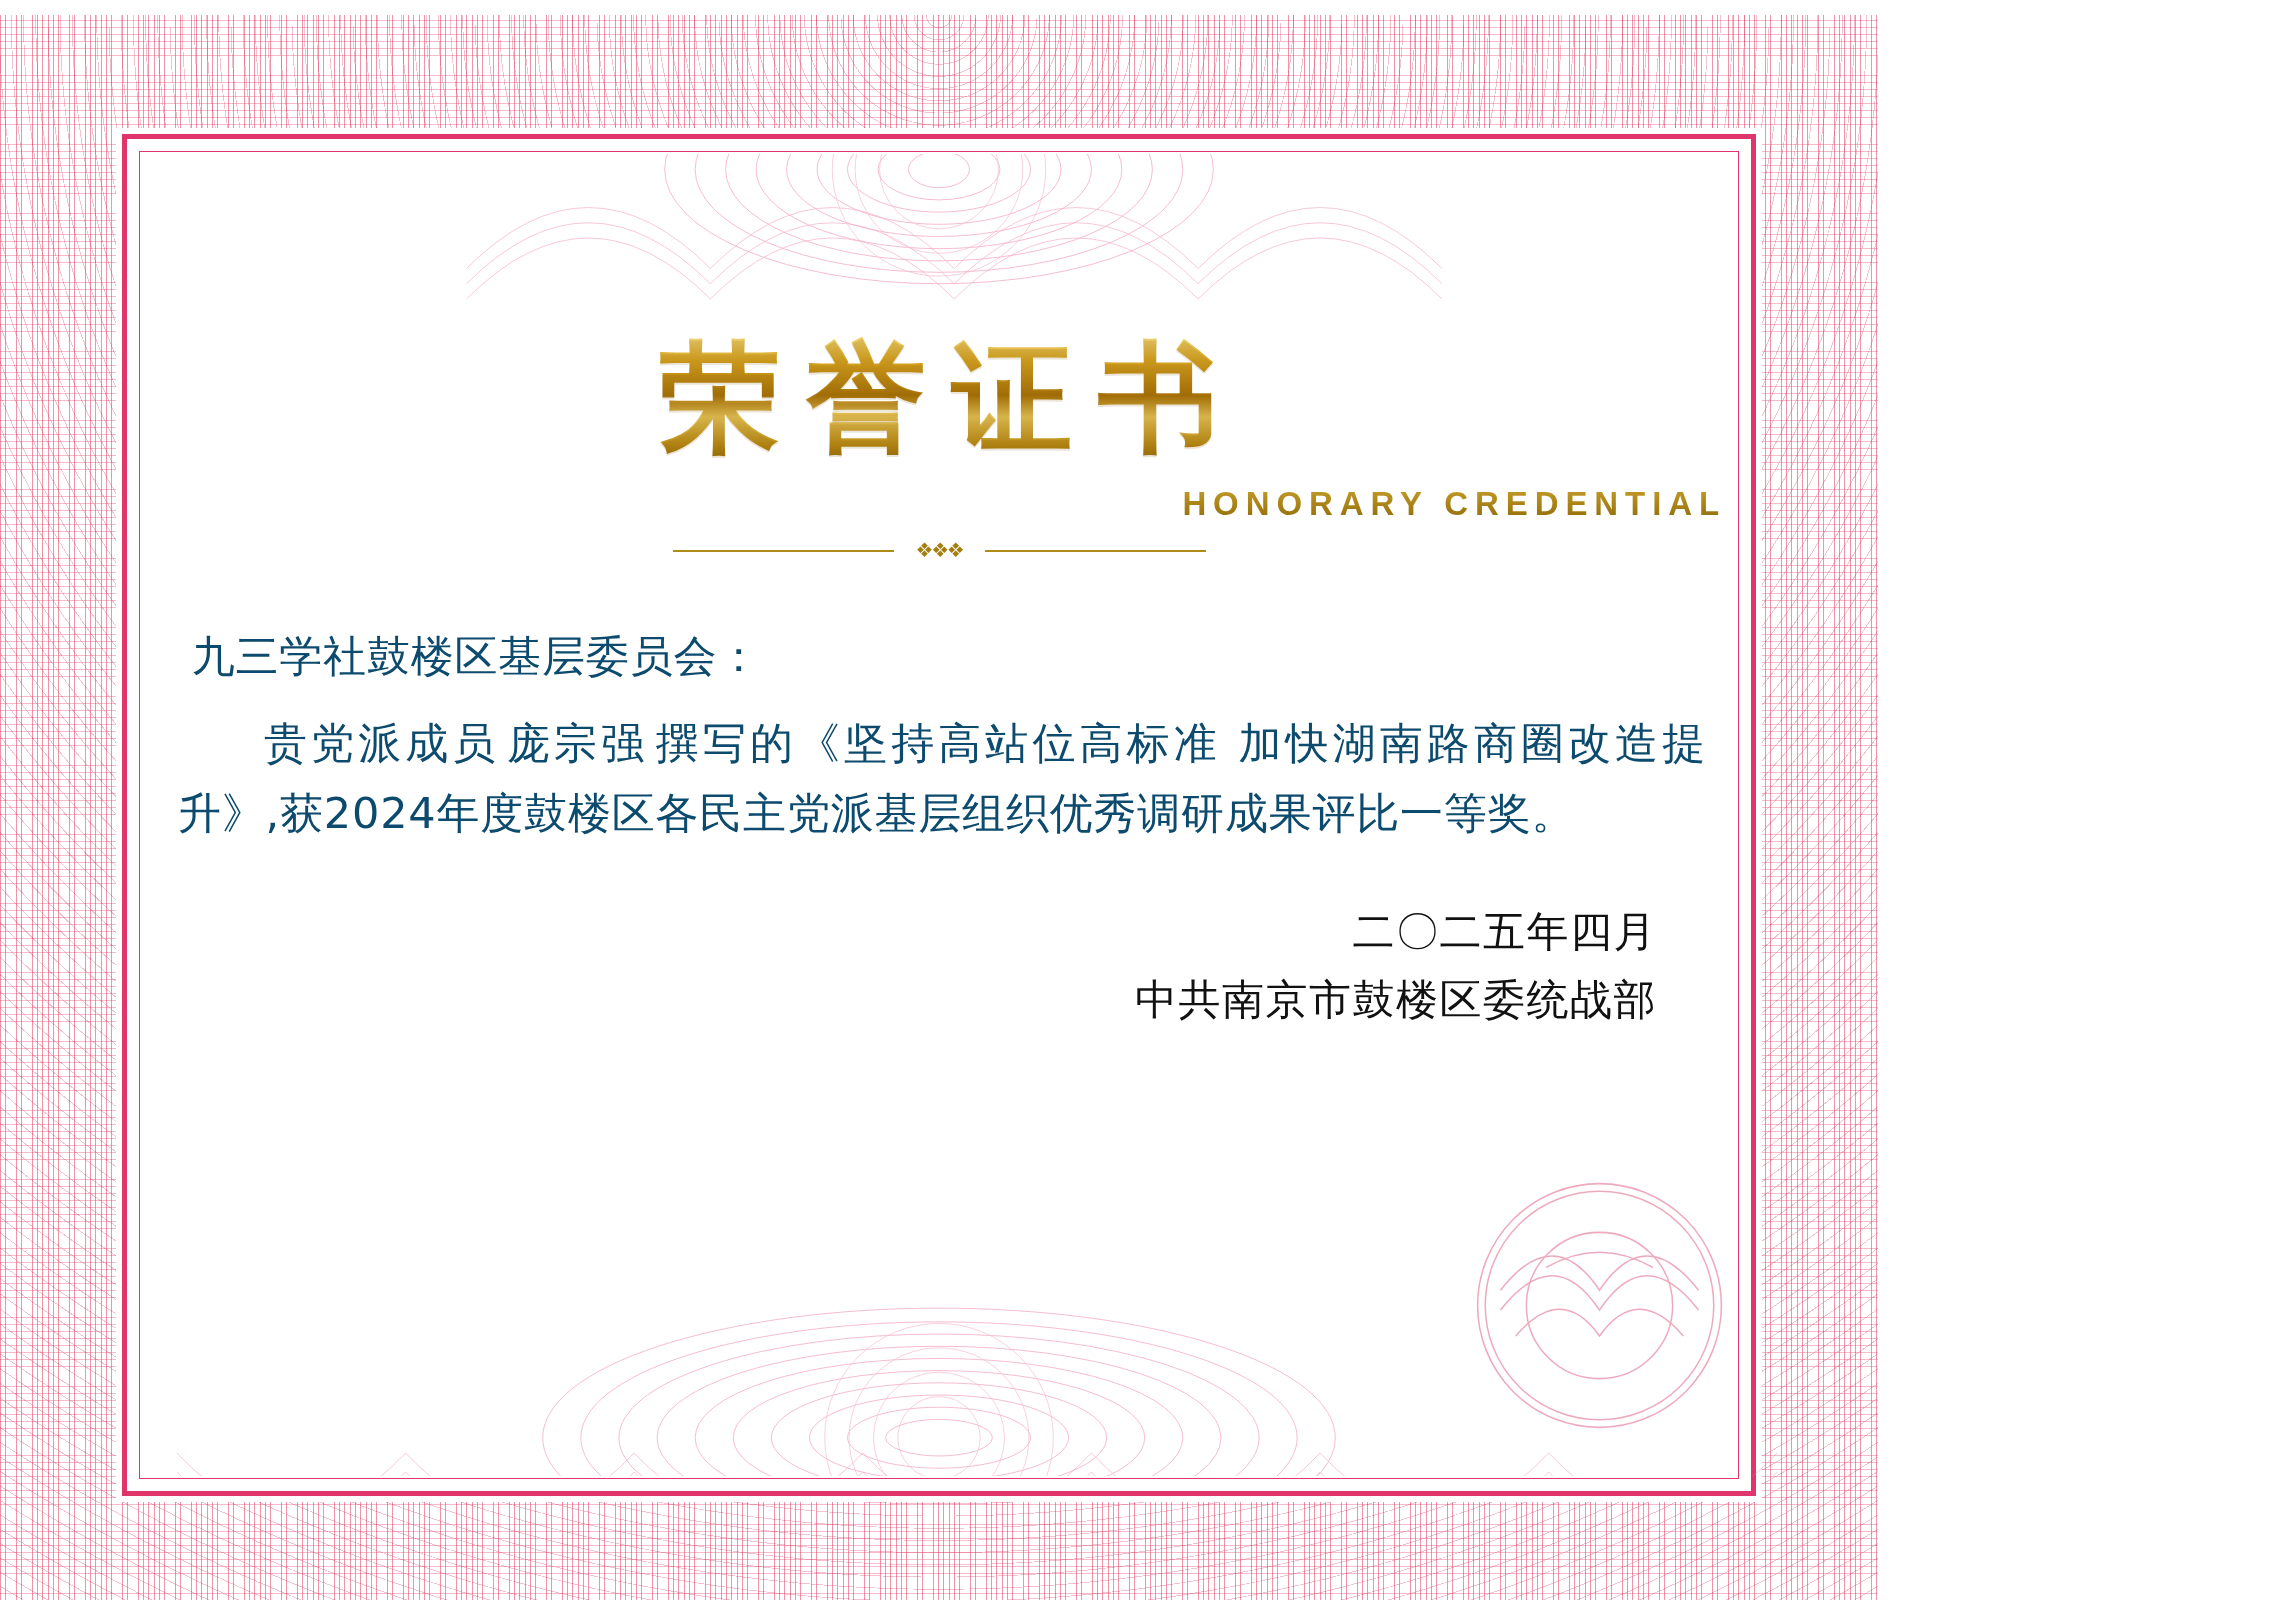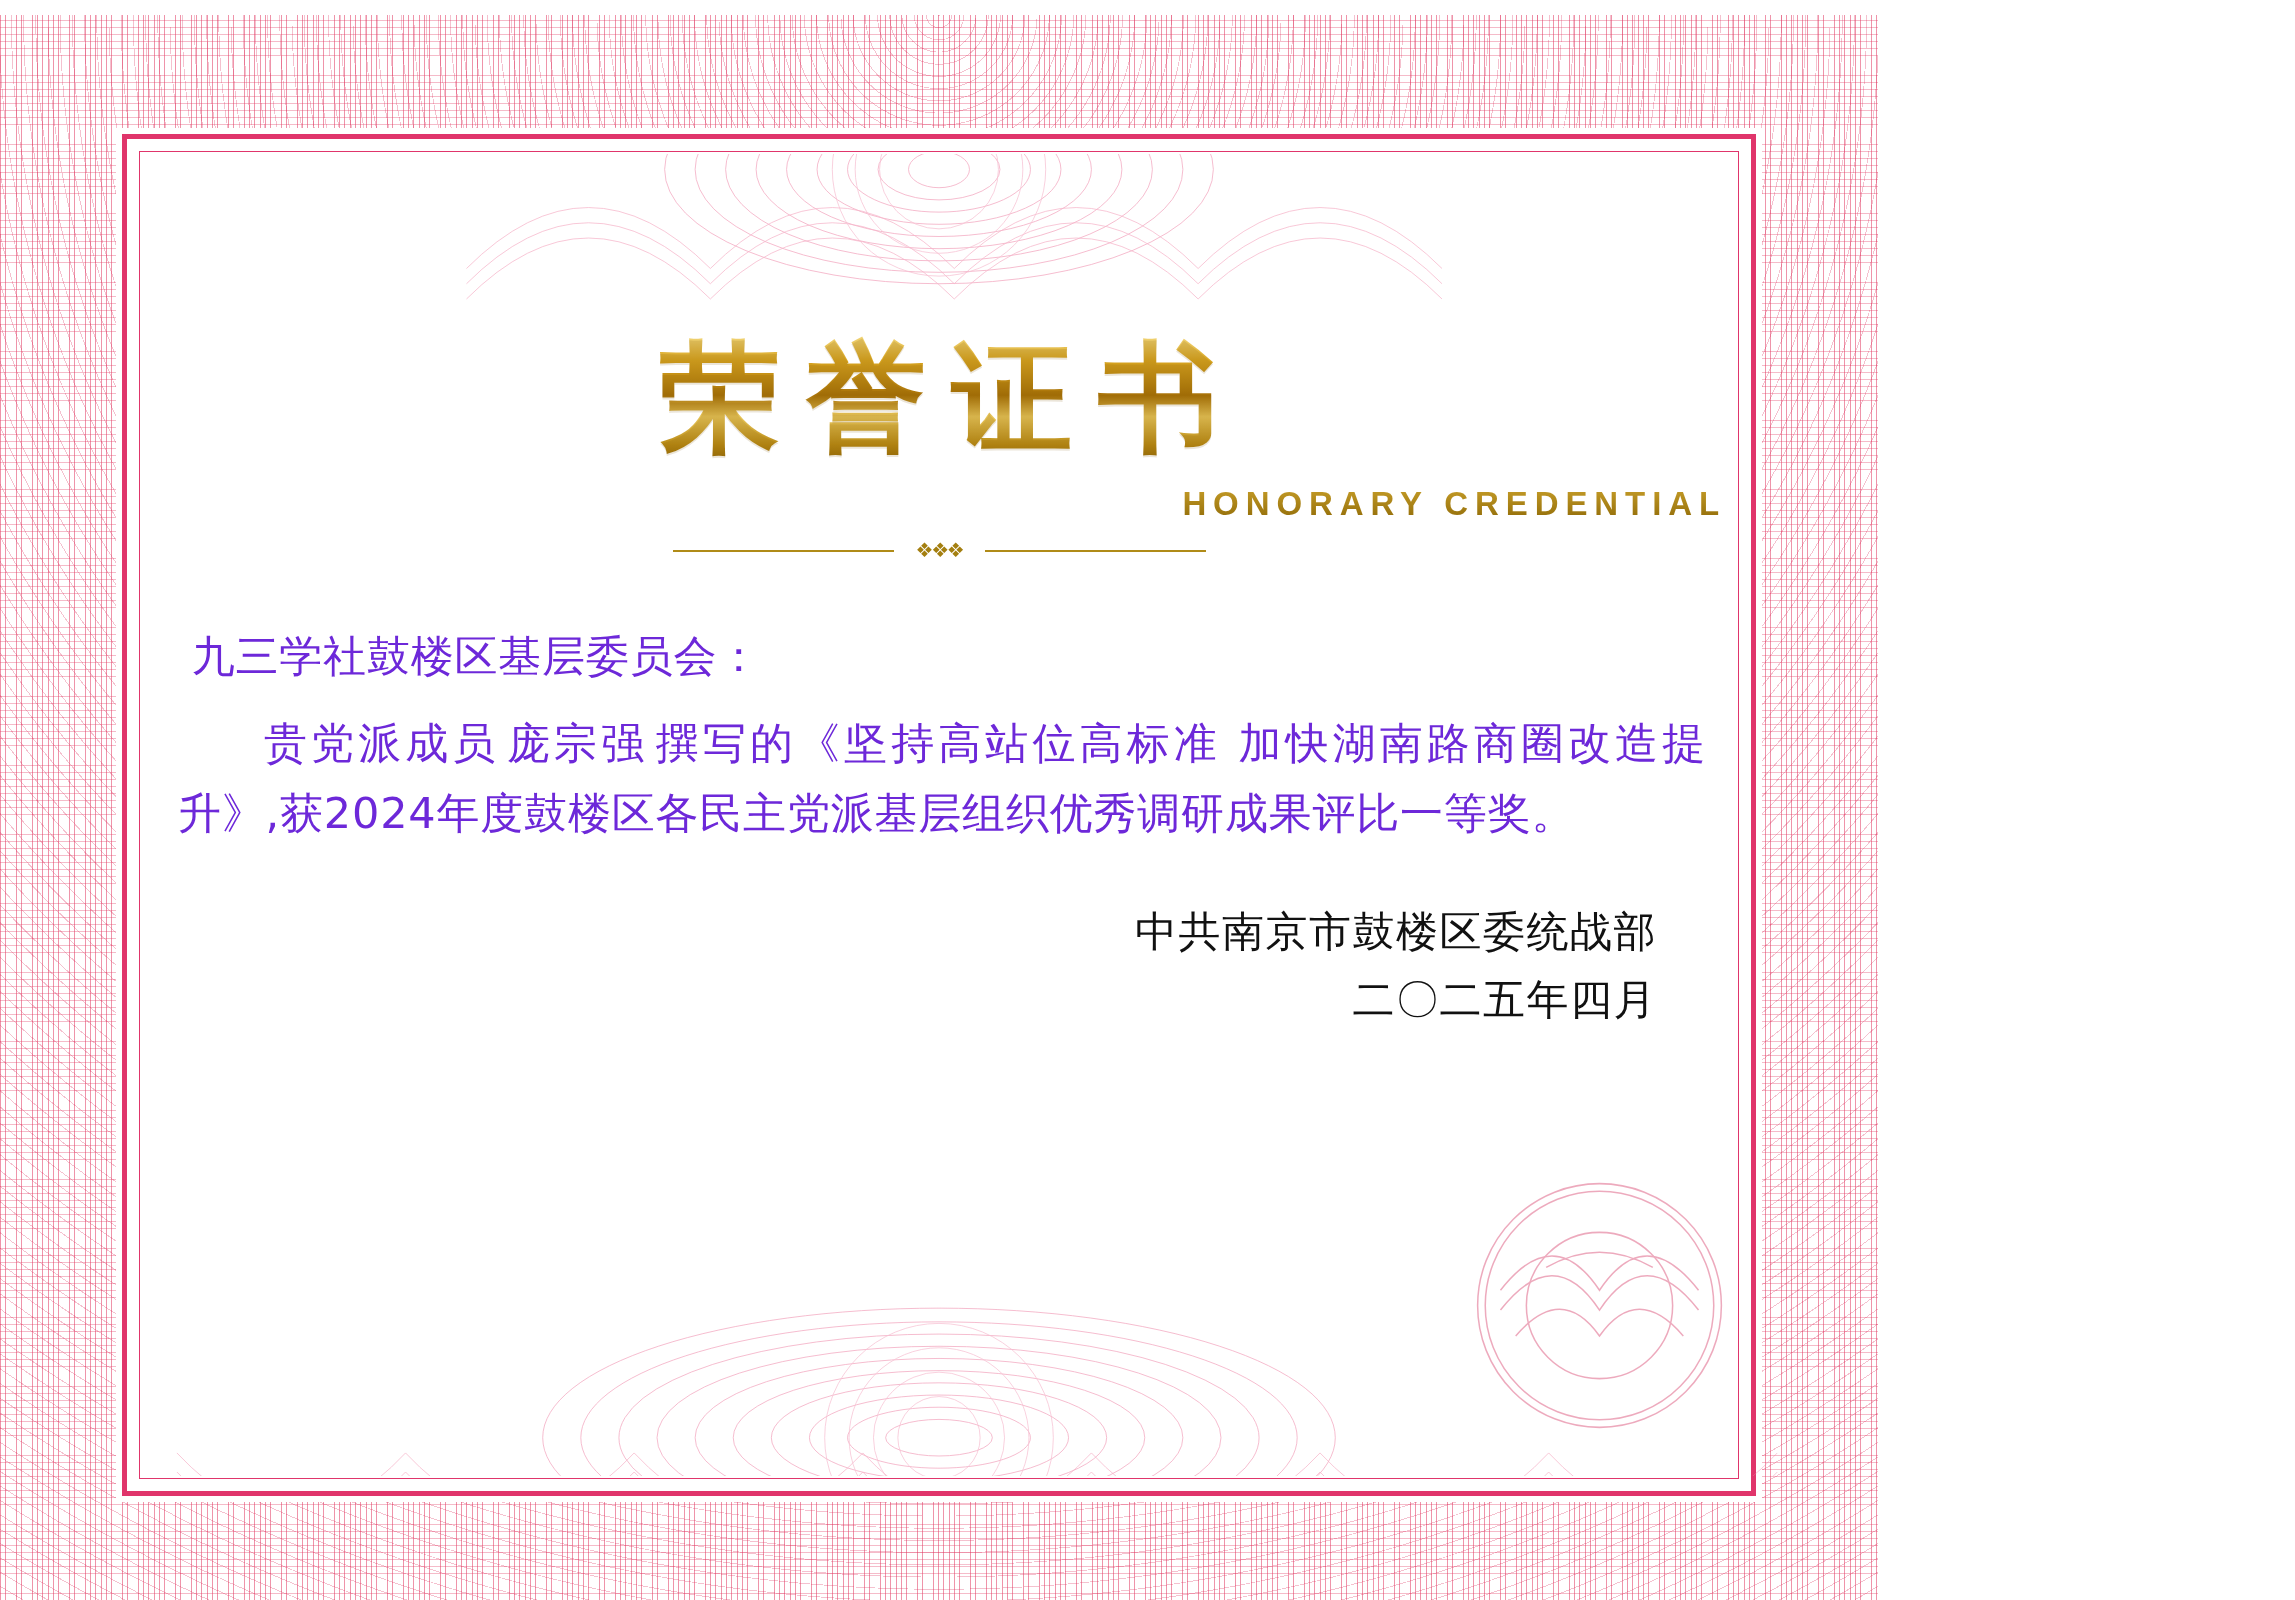--- a/index.html
+++ b/index.html
@@ -173,21 +173,21 @@
     line-height: 20px;
     letter-spacing: -2.3px;
   }
 
   .body-text {
     margin-top: 62px;
     padding: 0 20px 0 26px;
     font-family: "DejaVu Sans", sans-serif;
     font-size: 43px;
     line-height: 1.62;
-    color: #6d28d9;
+    color: #0c4a6e;
     letter-spacing: 0.8px;
   }
 
   .salutation {
     margin-left: 13.7px;
     margin-bottom: 17px;
     font-weight: 500;
   }
 
   .paragraph {
@@ -323,19 +323,19 @@
         <span class="line right"></span>
       </div>
     </div>
 
     <div class="body-text">
       <div class="salutation">九三学社鼓楼区基层委员会：</div>
       <p class="paragraph"><span>贵党派成员</span><span class="name-underline">庞宗强</span><span>撰写的《坚持高站位高标准 加快湖南路商圈改造提升》,获2024年度鼓楼区各民主党派基层组织优秀调研成果评比一等奖。</span></p>
     </div>
 
     <div class="signature">
+      <div>二〇二五年四月</div>
       <div>中共南京市鼓楼区委统战部</div>
-      <div>二〇二五年四月</div>
     </div>
 
   </div>
 </div>
 
 
 </body></html>

